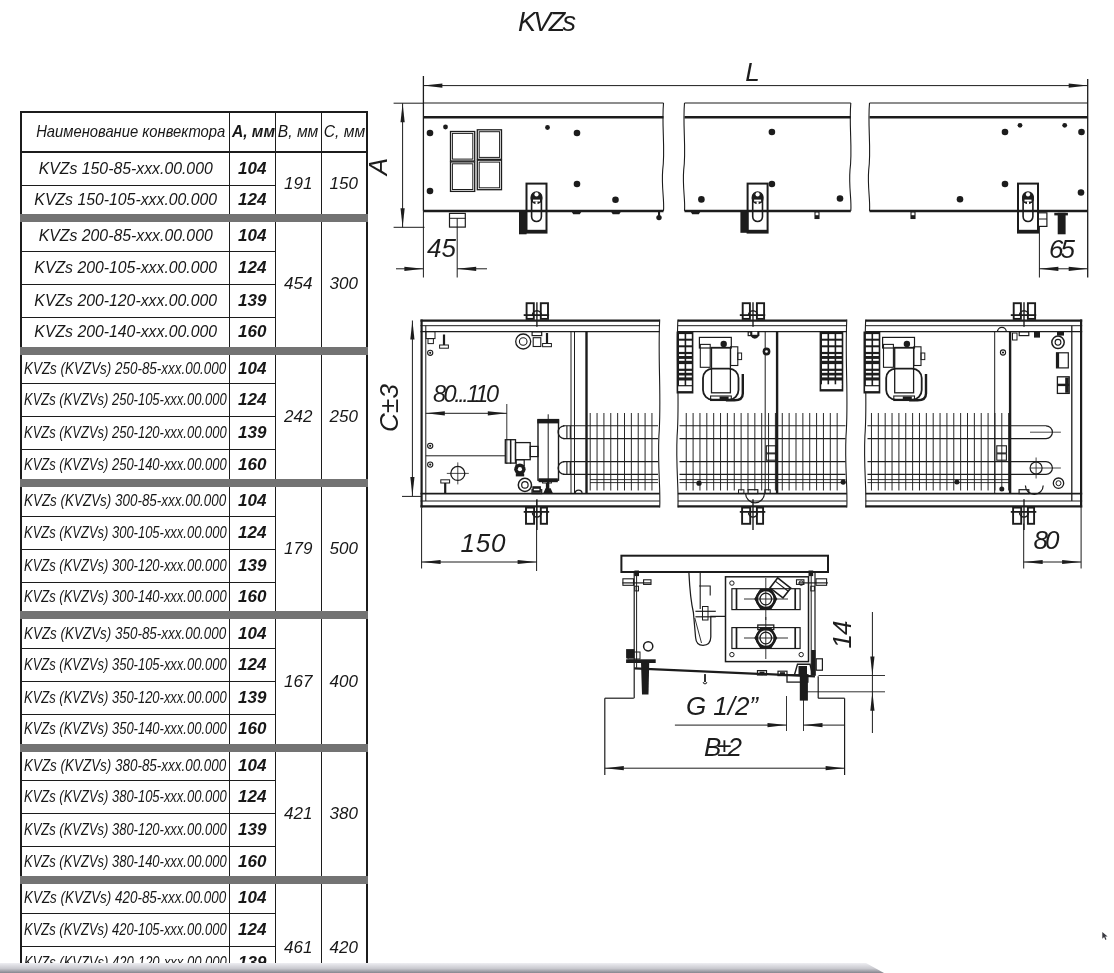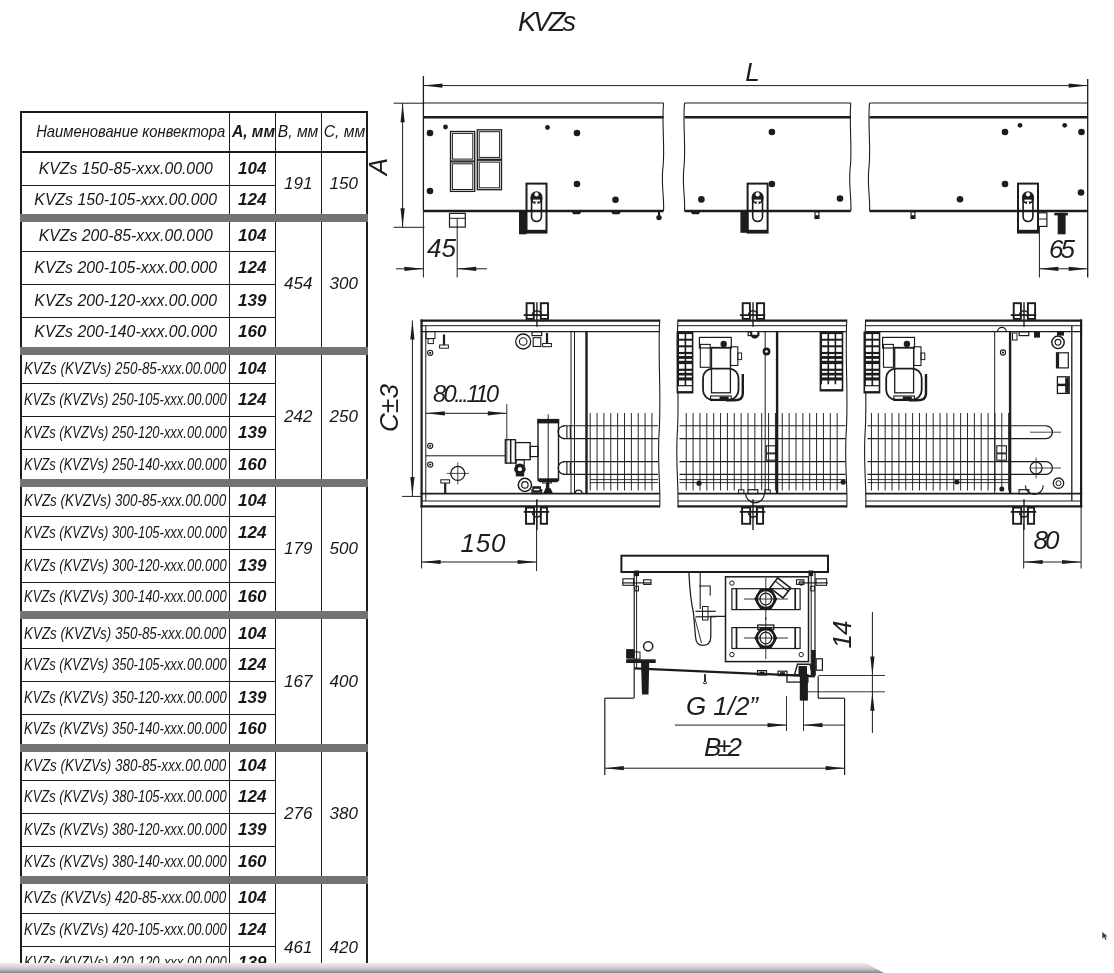--- a/index.html
+++ b/index.html
@@ -157,21 +157,21 @@
           <td class="c1">
             <span class="nm long" style="transform:translateX(2px) scaleX(0.7632)">KVZs (KVZVs) 350-140-xxx.00.000</span>
           </td>
           <td class="c2">160</td>
         </tr>
         <tr class="gtop">
           <td class="c1">
             <span class="nm long" style="transform:translateX(2px) scaleX(0.7899)">KVZs (KVZVs) 380-85-xxx.00.000</span>
           </td>
           <td class="c2">104</td>
-          <td class="c3" rowspan="4">276</td>
+          <td class="c3" rowspan="4">421</td>
           <td class="c4" rowspan="4">380</td>
         </tr>
         <tr class="">
           <td class="c1">
             <span class="nm long" style="transform:translateX(2px) scaleX(0.7632)">KVZs (KVZVs) 380-105-xxx.00.000</span>
           </td>
           <td class="c2">124</td>
         </tr>
         <tr class="">
           <td class="c1">

